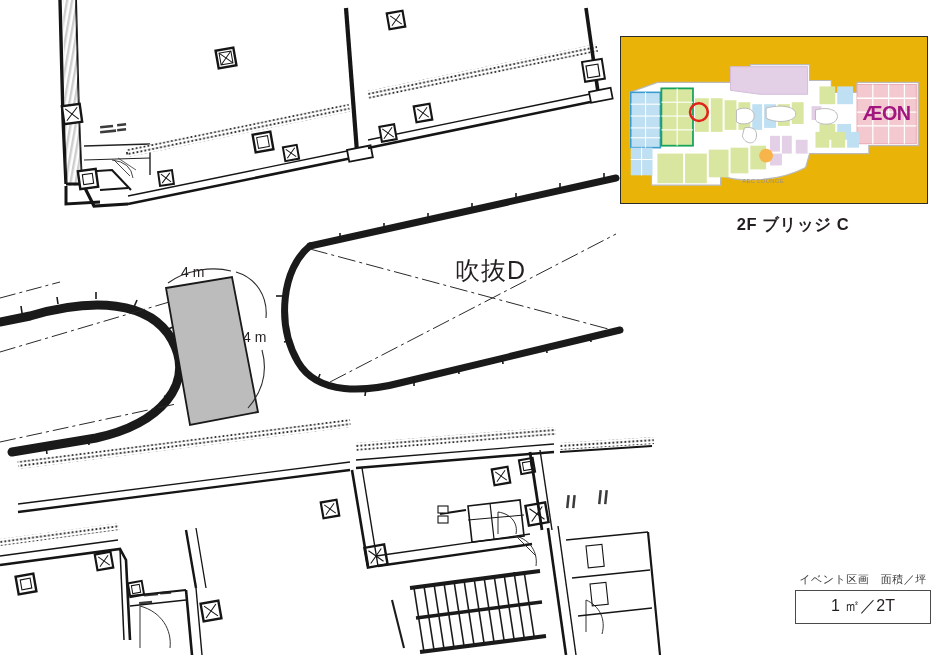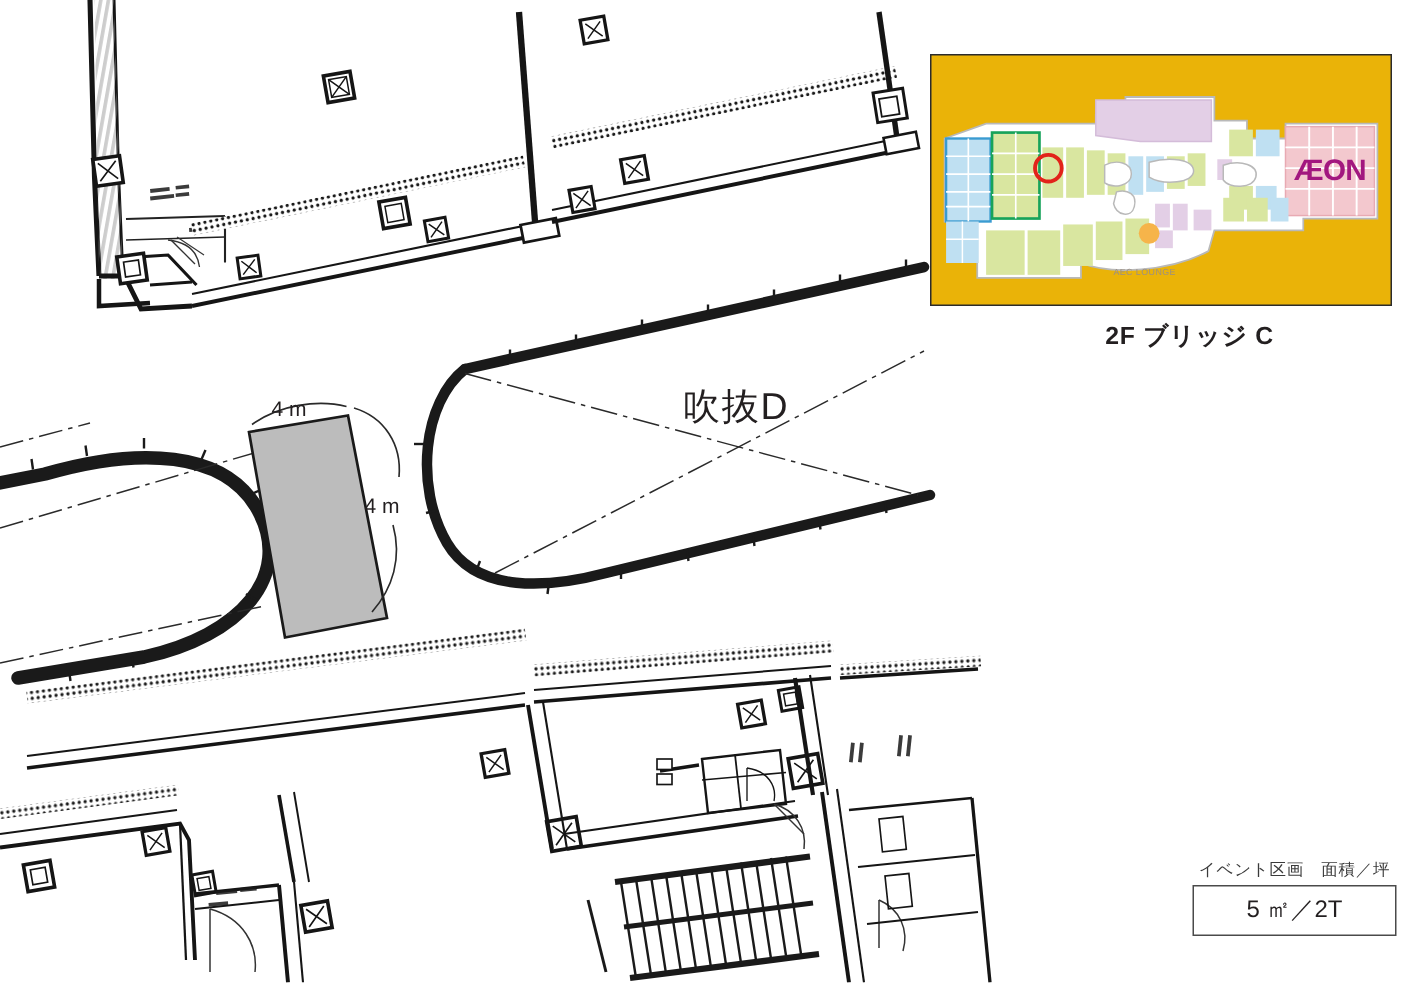--- a/index.html
+++ b/index.html
@@ -433,16 +433,16 @@
       <circle cx="78" cy="76" r="9" fill="none" stroke="#e2231a" stroke-width="2.6"></circle>
     </svg>
   </div>
 
   <div id="locator-title">
     <span class="l2">2F ブリッジ C</span>
   </div>
 
   <div id="area-legend">
     <div id="area-legend-caption">イベント区画　面積／坪</div>
-    <div id="area-legend-value">5 ㎡／2T</div>
+    <div id="area-legend-value">1 ㎡／2T</div>
   </div>
 
 </div>
 
 </body></html>

